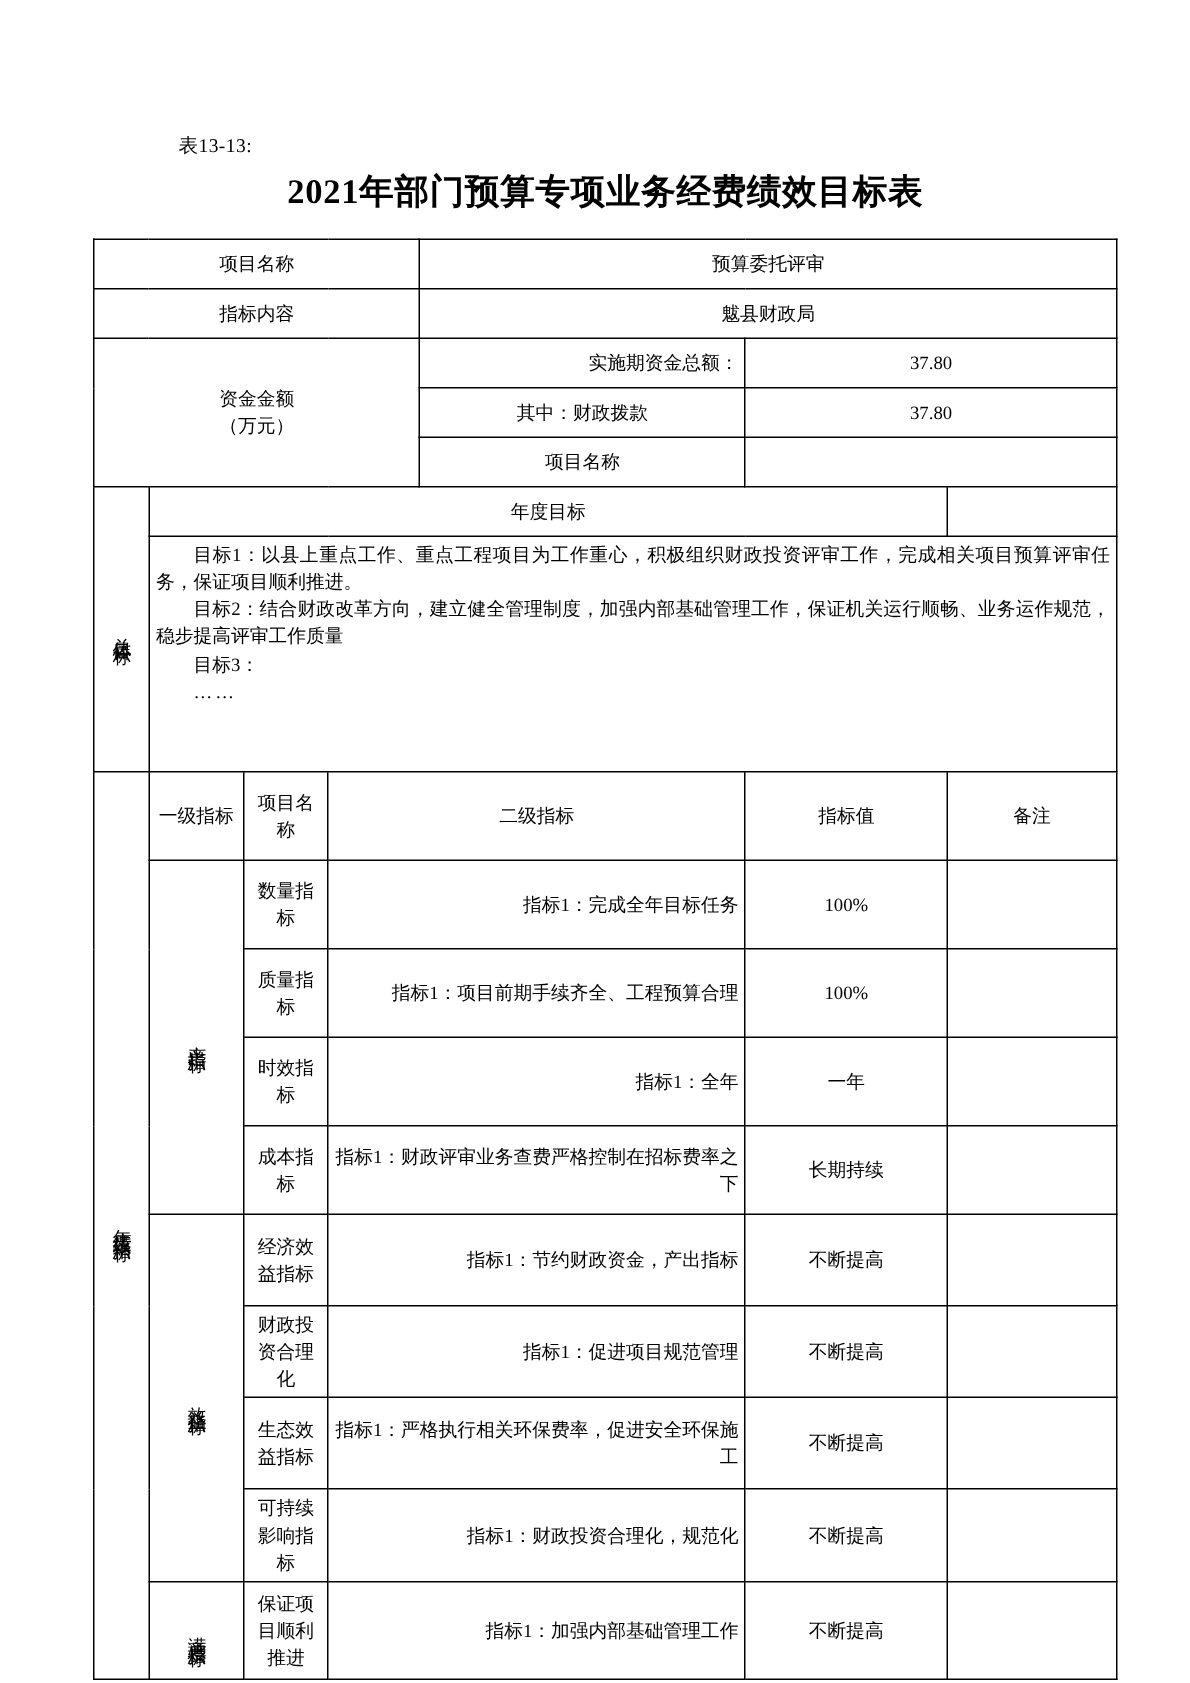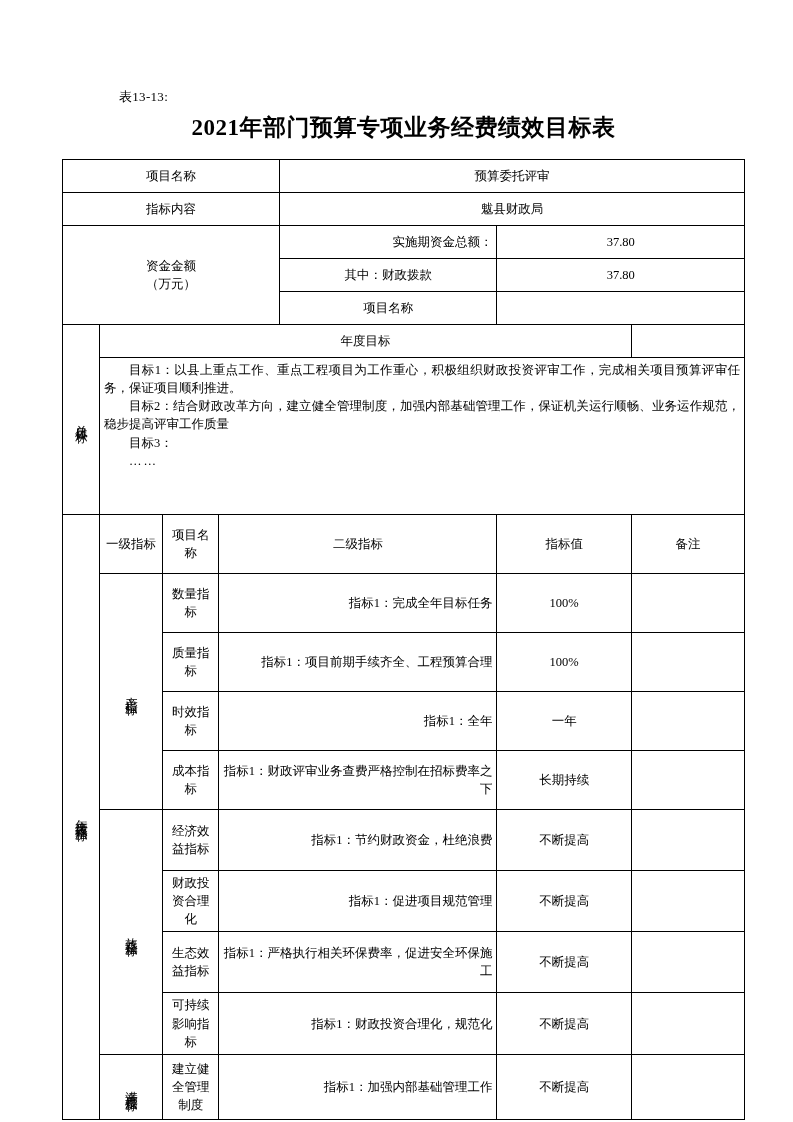--- a/index.html
+++ b/index.html
@@ -172,21 +172,21 @@
         <td class="l" colspan="2">指标1：财政评审业务查费严格控制在招标费率之下</td>
         <td class="c">长期持续</td>
         <td class="c"></td>
       </tr>
 
       <tr>
         <td class="c" rowspan="4">
           <span class="vert">效益指标</span>
         </td>
         <td class="c" style="height:54px">经济效益指标</td>
-        <td class="l" colspan="2">指标1：节约财政资金，杜绝浪费</td>
+        <td class="l" colspan="2">指标1：节约财政资金，产出指标</td>
         <td class="c">不断提高</td>
         <td class="c"></td>
       </tr>
       <tr>
         <td class="c" style="height:54px">财政投资合理化</td>
         <td class="l" colspan="2">指标1：促进项目规范管理</td>
         <td class="c">不断提高</td>
         <td class="c"></td>
       </tr>
       <tr>
@@ -199,21 +199,21 @@
         <td class="c" style="height:54px">可持续影响指标</td>
         <td class="l" colspan="2">指标1：财政投资合理化，规范化</td>
         <td class="c">不断提高</td>
         <td class="c"></td>
       </tr>
 
       <tr>
         <td class="c">
           <span class="vert">满意度指标</span>
         </td>
-        <td class="c" style="height:58px">建立健全管理制度</td>
+        <td class="c" style="height:58px">保证项目顺利推进</td>
         <td class="l" colspan="2">指标1：加强内部基础管理工作</td>
         <td class="c">不断提高</td>
         <td class="c"></td>
       </tr>
 
     </tbody>
   </table>
 
 </div>
 

